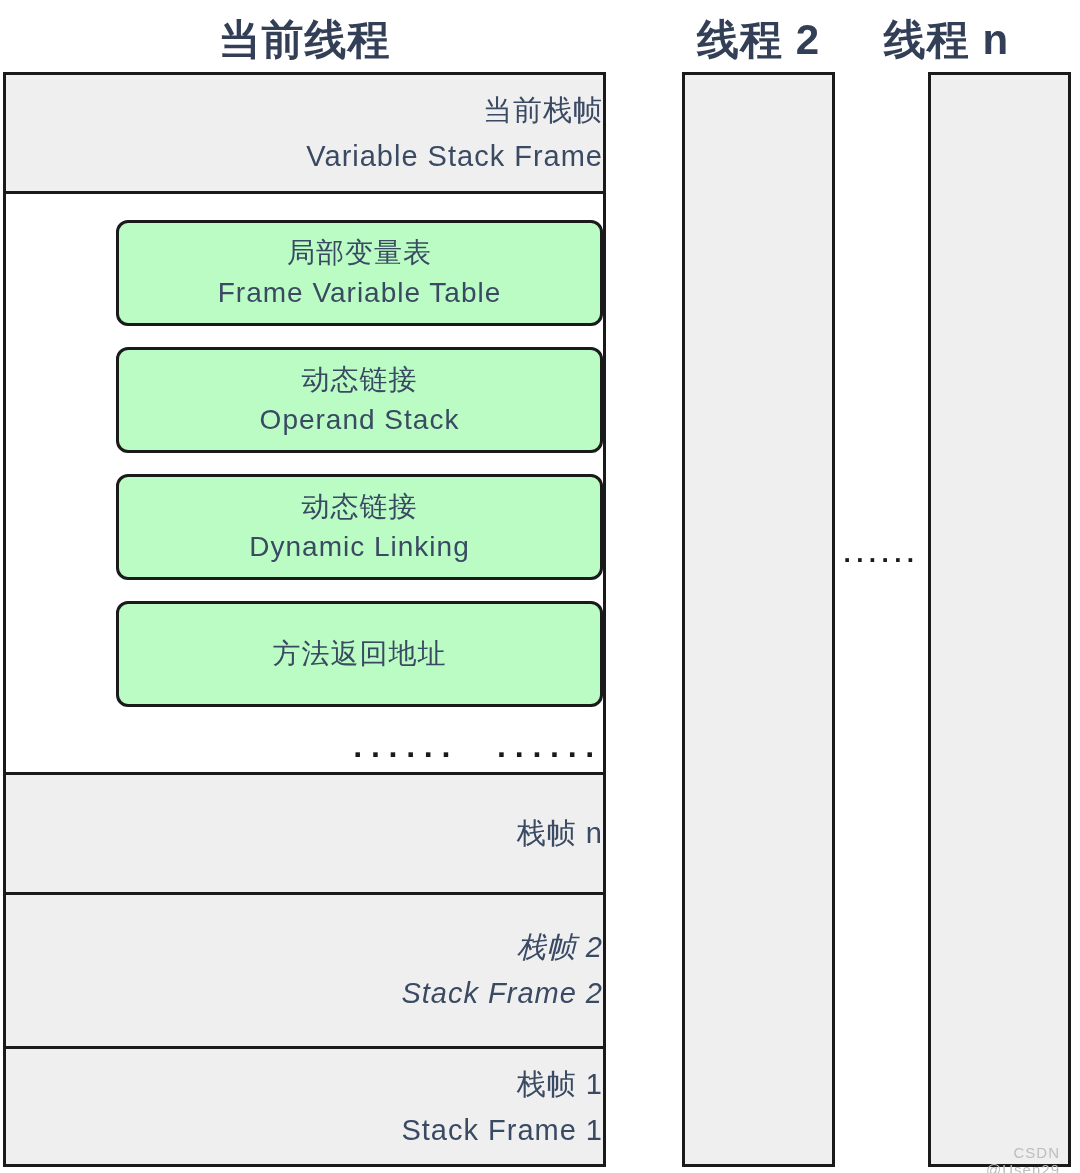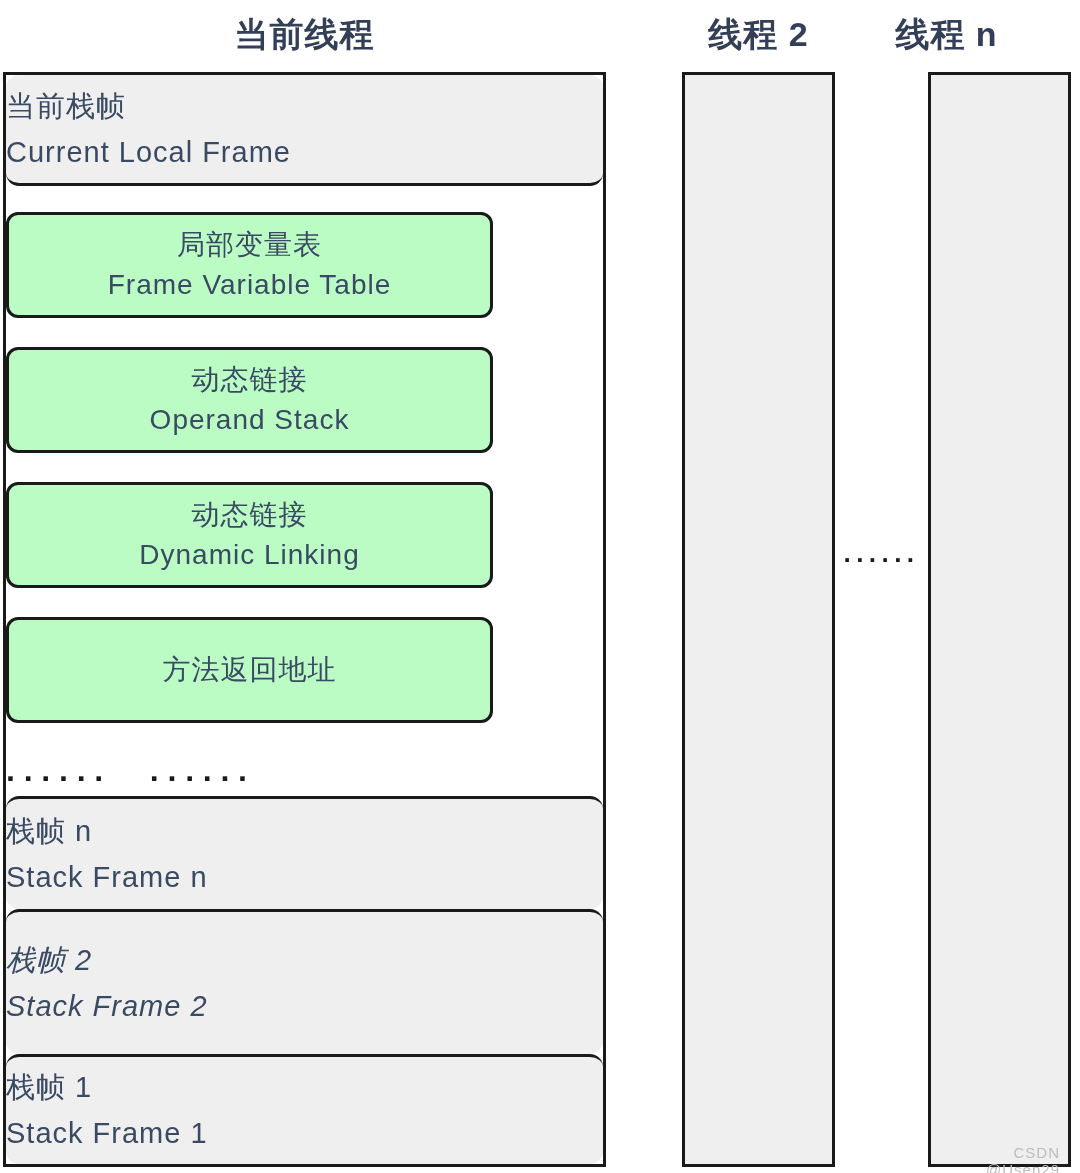--- a/index.html
+++ b/index.html
@@ -6,47 +6,47 @@
   html,body { background:#ffffff; }
   body {
     width:1080px; height:1173px;
     font-family:"Liberation Sans","DejaVu Sans",sans-serif;
     position:relative; overflow:hidden;
   }
   .canvas { position:absolute; inset:0; background:#ffffff; }
 
   .col-title {
     position:absolute; top:12px; text-align:center;
-    font-size:34px; font-weight:bold; color:var(--title-text,#333f56);
+    font-size:42px; font-weight:bold; color:var(--title-text,#333f56);
     letter-spacing:1px; white-space:nowrap;
   }
   .main-title { left:3px; width:603px; }
   .t2-title  { left:682px; width:153px; }
   .tn-title  { left:875px; width:143px; }
 
   .main-box {
     position:absolute; left:3px; top:72px; width:603px; height:1095px;
     border:3px solid var(--line,#1a1a1a); background:#ffffff;
     display:flex; flex-direction:column;
   }
   .sec {
     display:flex; flex-direction:column; justify-content:center;
-    align-items:flex-start; text-align:center;border-radius:13px;
+    align-items:flex-end; text-align:center;
   }
   .sec .zh, .sec .en {
     font-size:29px; color:var(--body-text,#3a4a63); line-height:46px;
     letter-spacing:1px;
   }
   .sec.header {
     height:126px; background:var(--panel-gray,#efefef);
     border-bottom:3px solid var(--line,#1a1a1a);
   }
   .sec.body {
     flex:1; background:#ffffff; justify-content:flex-start;
-    padding-top:26px; gap:29px;
+    padding-top:26px; gap:21px;
   }
   .sec.gray { background:var(--panel-gray,#efefef); border-top:3px solid var(--line,#1a1a1a); }
   .sec.frame-n { height:127px; }
   .sec.frame-2 { height:164px;font-style:italic; }
   .sec.frame-1 { height:125px; }
 
   .vbox {
     width:487px; height:106px; flex:0 0 106px;
     background:var(--panel-green,#bafcc4);
     border:3px solid var(--line,#1a1a1a); border-radius:12px;
@@ -88,21 +88,21 @@
 <body>
 
 <div class="canvas">
 
   <div class="col-title main-title">当前线程</div>
 
   <div class="main-box">
 
     <div class="sec header">
       <div class="zh">当前栈帧</div>
-      <div class="en">Current Local Frame</div>
+      <div class="en">Variable Stack Frame</div>
     </div>
 
     <div class="sec body">
 
       <div class="vbox">
         <div class="zh">局部变量表</div>
         <div class="en">Frame Variable Table</div>
       </div>
 
       <div class="vbox">
@@ -117,21 +117,20 @@
 
       <div class="vbox">
         <div class="zh">方法返回地址</div>
       </div>
 
       <div class="dots-line">······ ······</div>
     </div>
 
     <div class="sec gray frame-n">
       <div class="zh">栈帧 n</div>
-      <div class="en">Stack Frame n</div>
     </div>
 
     <div class="sec gray frame-2">
       <div class="zh">栈帧 2</div>
       <div class="en">Stack Frame 2</div>
     </div>
 
     <div class="sec gray frame-1">
       <div class="zh">栈帧 1</div>
       <div class="en">Stack Frame 1</div>

